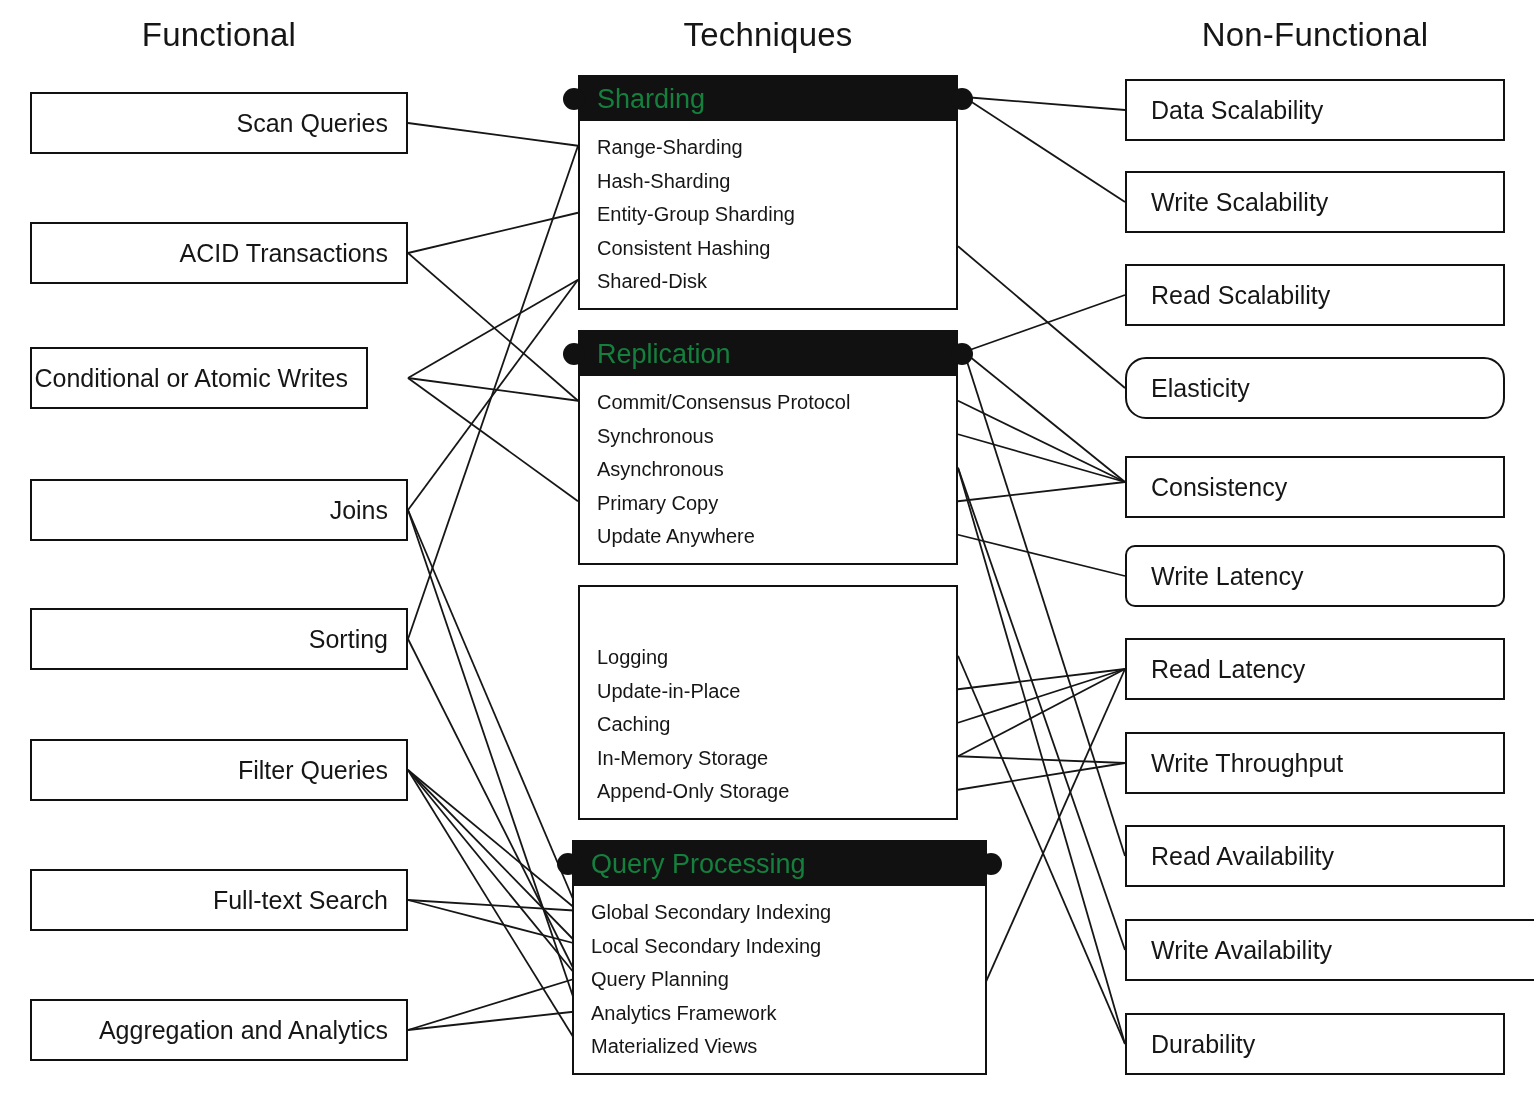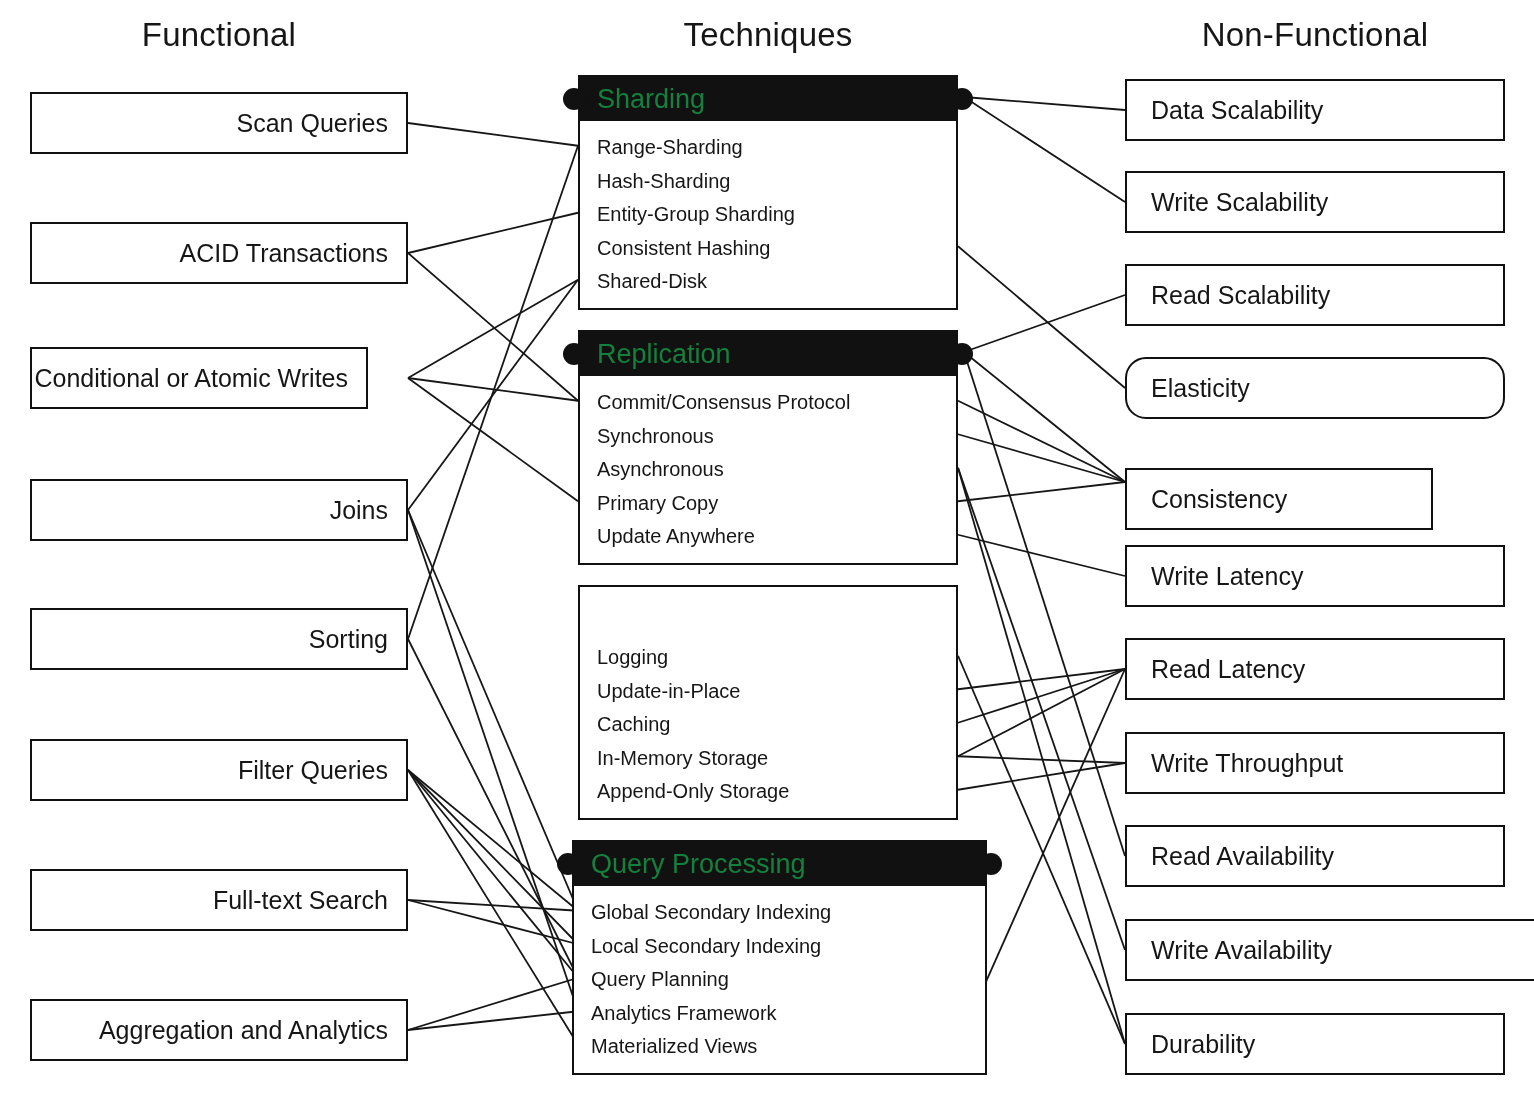--- a/index.html
+++ b/index.html
@@ -153,24 +153,24 @@
       </div>
       <div class="box nbox" style="left: 1125px; top: 171px; width: 380px; height: 62px;">
         <span>Write Scalability</span>
       </div>
       <div class="box nbox" style="left: 1125px; top: 264px; width: 380px; height: 62px;">
         <span>Read Scalability</span>
       </div>
       <div class="box nbox" style="left: 1125px; top: 357px; width: 380px; height: 62px; border-radius: 21px;">
         <span>Elasticity</span>
       </div>
-      <div class="box nbox" style="left: 1125px; top: 468px; width: 308px; height: 62px;">
+      <div class="box nbox" style="left: 1125px; top: 456px; width: 380px; height: 62px;">
         <span>Consistency</span>
       </div>
-      <div class="box nbox" style="left: 1125px; top: 545px; width: 380px; height: 62px;">
+      <div class="box nbox" style="left: 1125px; top: 545px; width: 380px; height: 62px; border-radius: 10px;">
         <span>Write Latency</span>
       </div>
       <div class="box nbox" style="left: 1125px; top: 638px; width: 380px; height: 62px;">
         <span>Read Latency</span>
       </div>
       <div class="box nbox" style="left: 1125px; top: 732px; width: 380px; height: 62px;">
         <span>Write Throughput</span>
       </div>
       <div class="box nbox" style="left: 1125px; top: 825px; width: 380px; height: 62px;">
         <span>Read Availability</span>

